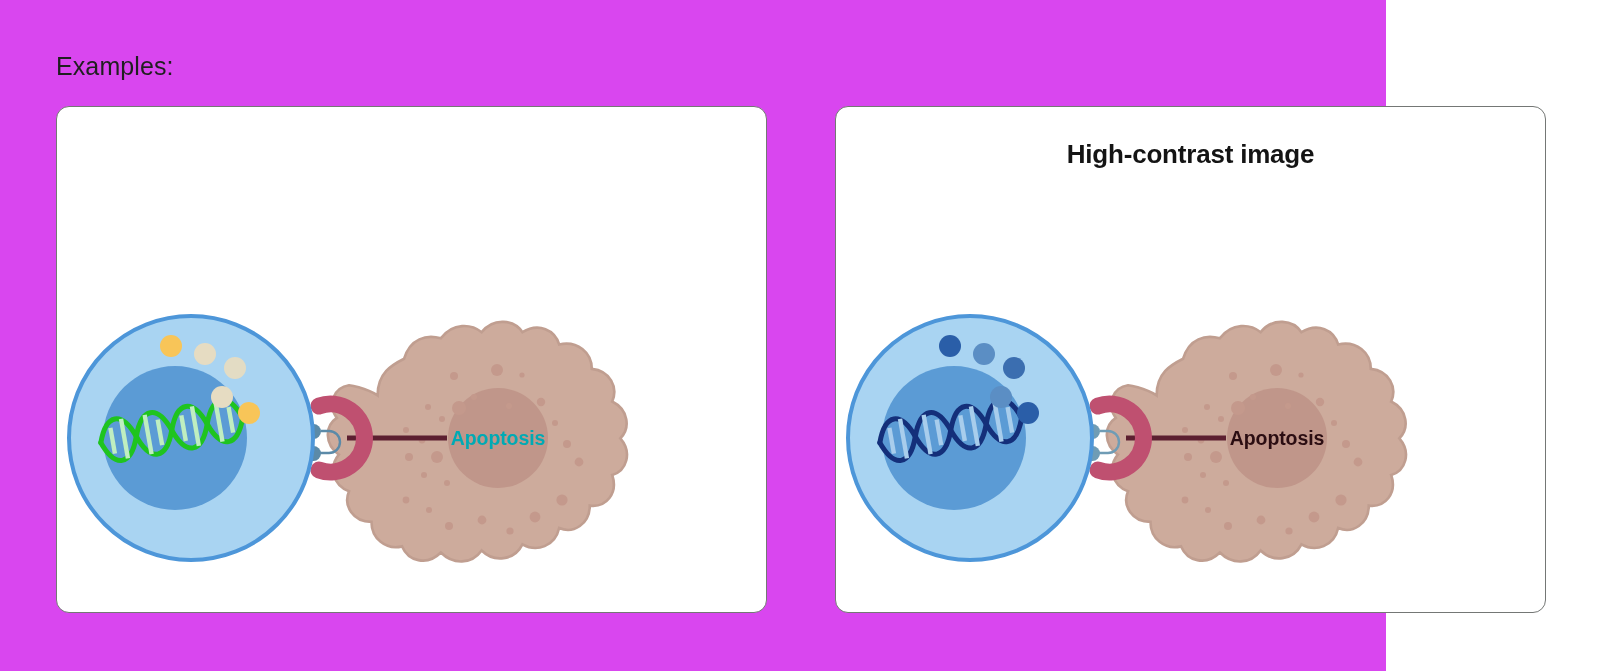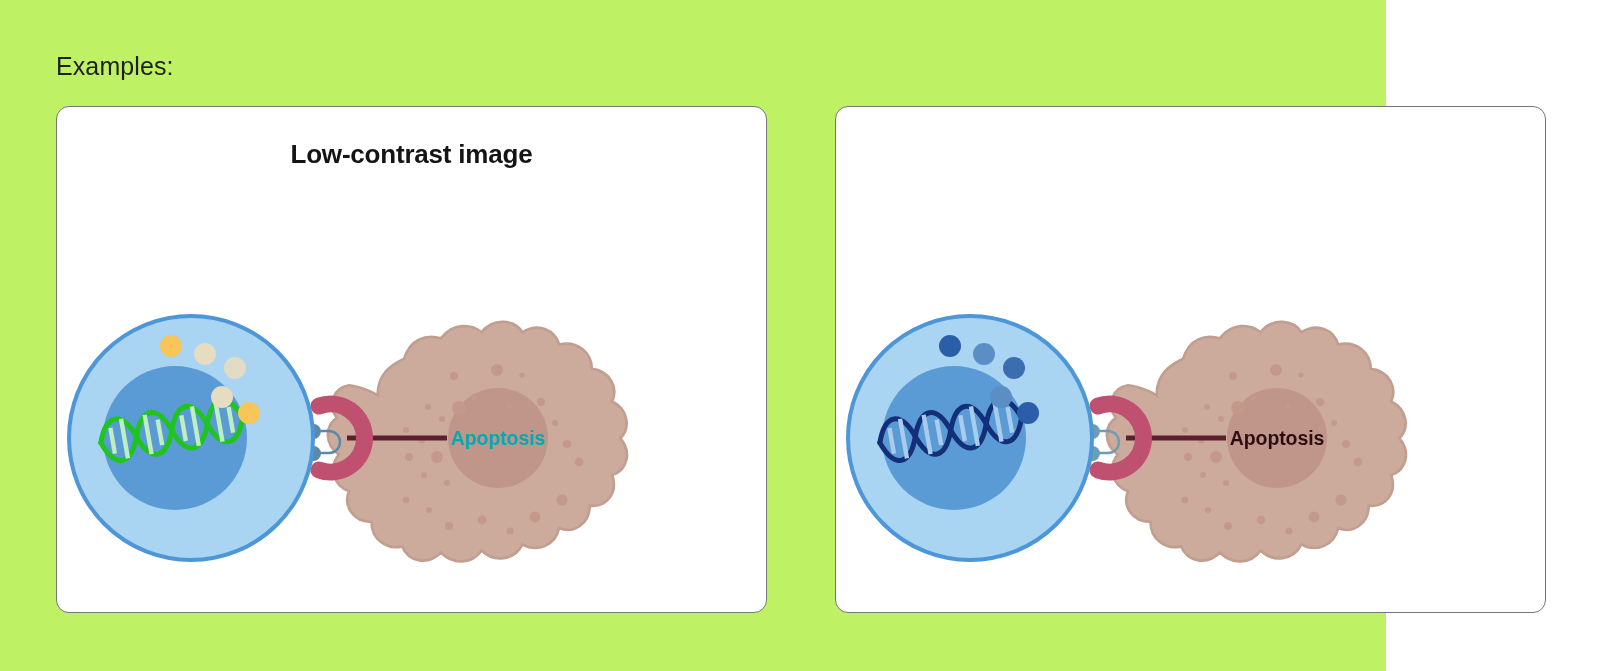--- a/index.html
+++ b/index.html
@@ -9,21 +9,21 @@
   }
   body {
     width: 1600px; height: 671px;
     font-family: "Liberation Sans", sans-serif;
     color: #202124;
     overflow: hidden;
   }
   .page {
     position: relative;
     width: 1386px; height: 671px;
-    background: #bef264;
+    background: #d946ef;
   }
   .examples-label {
     position: absolute;
     left: 56px; top: 51px;
     font-size: 25px;
     font-weight: 400;
     color: #1f1f1f;
     letter-spacing: 0.1px;
     line-height: 1.2;
   }
@@ -67,21 +67,20 @@
 </head>
 <body>
 
 <div class="page">
 
   <div class="examples-label">Examples:</div>
 
   <div class="cards">
 
     <div class="card">
-      <div class="card-title">Low-contrast image</div>
 
       <div class="scene">
         <svg viewBox="0 0 711 451" xmlns="http://www.w3.org/2000/svg">
 
           <g>
             <path d="M330 222
                      C330 200 344 192 356 186
                      C362 166 378 162 392 166
                      C404 150 422 152 432 160
                      C444 145 464 148 472 160
@@ -172,20 +171,21 @@
               <circle cx="178" cy="198" r="11" fill="#e3dcc4"></circle>
               <circle cx="165" cy="227" r="11" fill="#e6dcc2"></circle>
               <circle cx="192" cy="243" r="11" fill="#f8c558"></circle>
             </g>
           </g>
         </svg>
       </div>
     </div>
 
     <div class="card">
+      <div class="card-title">High-contrast image</div>
 
       <div class="scene">
         <svg viewBox="0 0 711 451" xmlns="http://www.w3.org/2000/svg">
           <g>
             <path d="M330 222
                      C330 200 344 192 356 186
                      C362 166 378 162 392 166
                      C404 150 422 152 432 160
                      C444 145 464 148 472 160
                      C488 150 504 158 508 172

